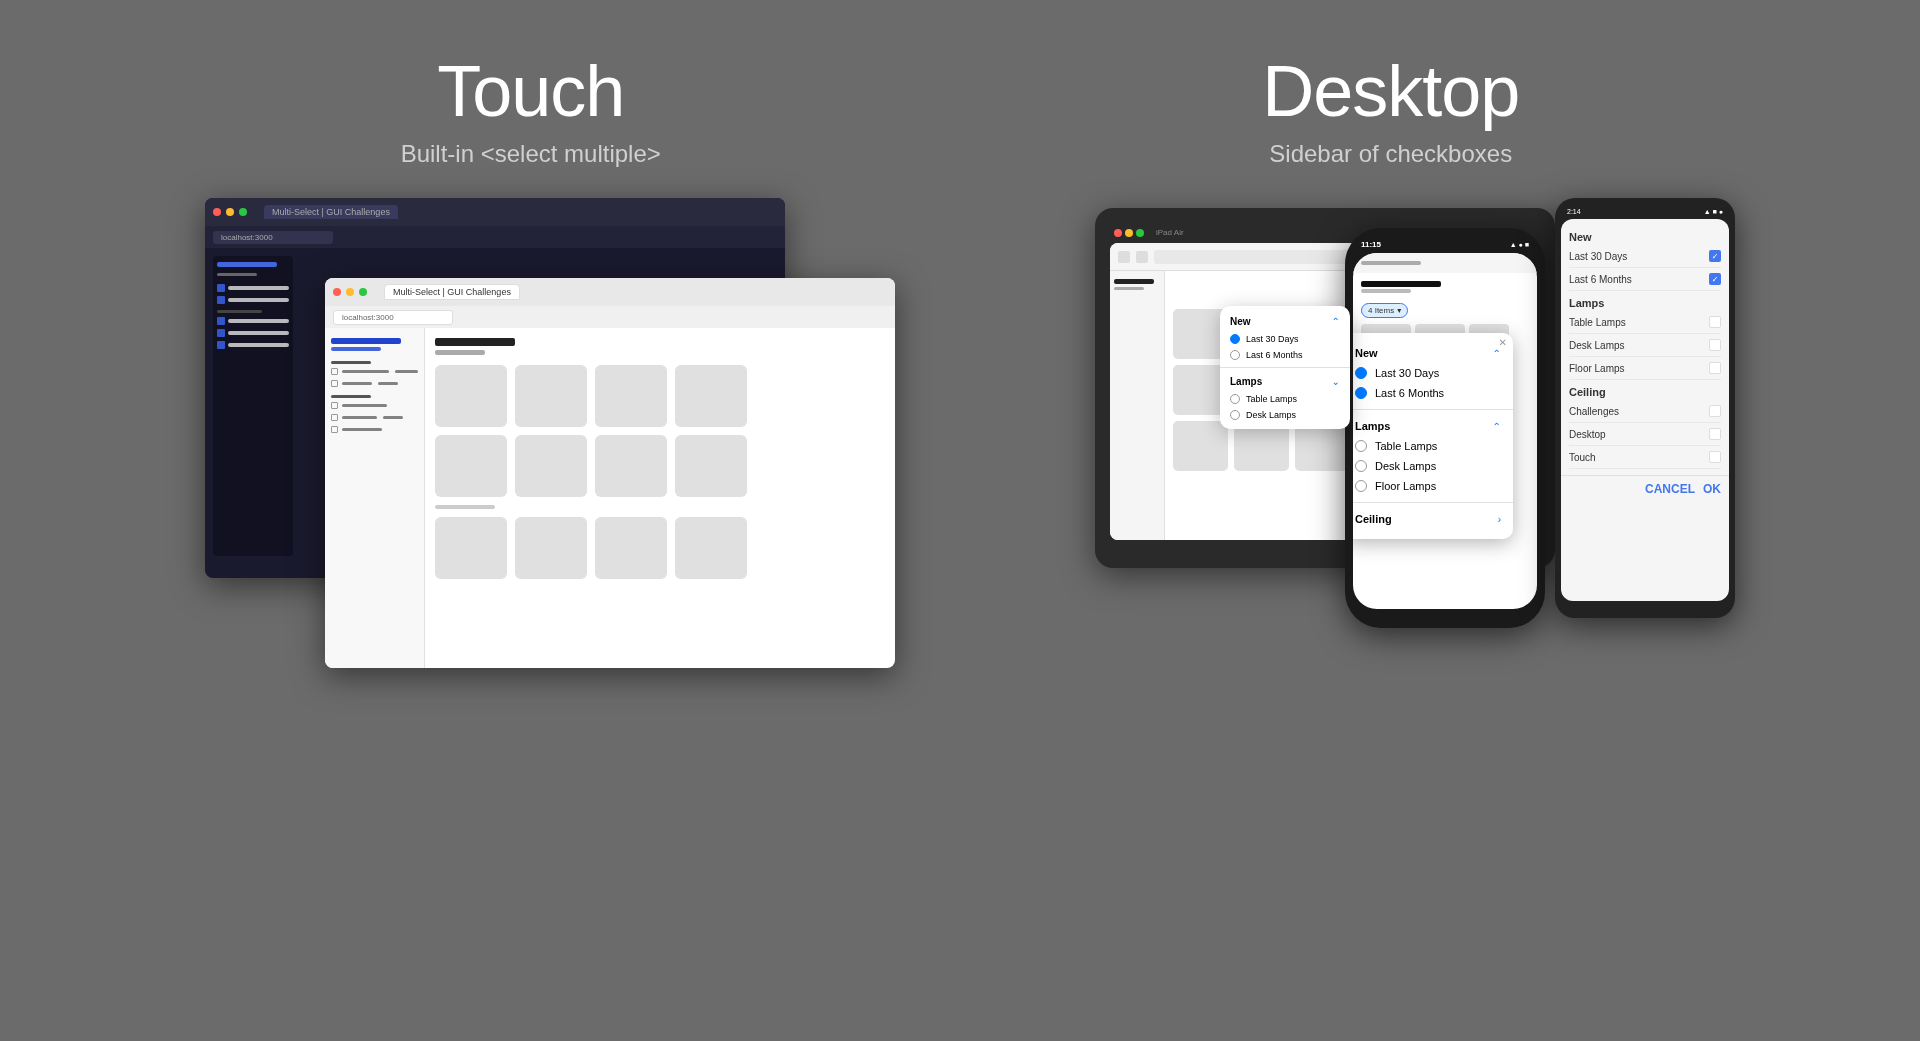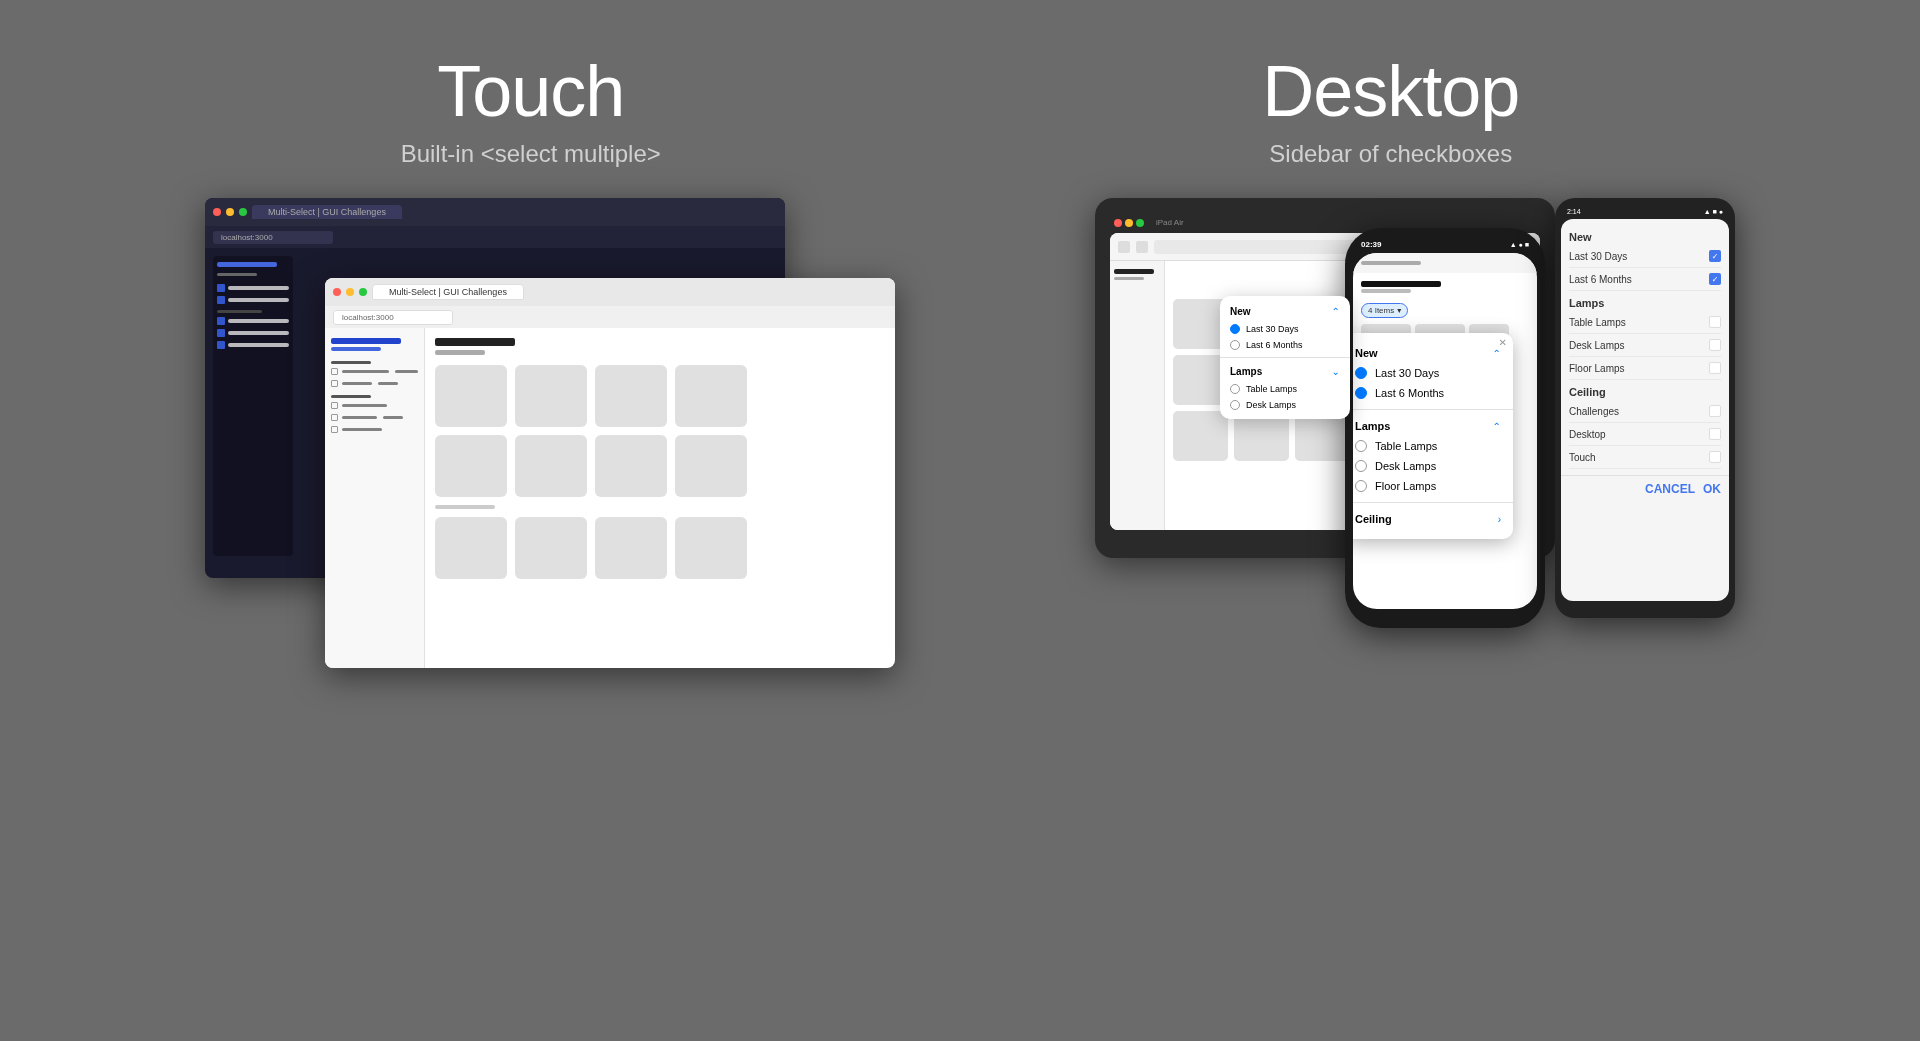--- a/index.html
+++ b/index.html
@@ -74,23 +74,23 @@
       gap: 5px;
     }
     .dot { width: 8px; height: 8px; border-radius: 50%; }
     .dot-red { background: #ff5f57; }
     .dot-yellow { background: #febc2e; }
     .dot-green { background: #28c840; }
     .tab-label {
       background: #3a3a5e;
       color: #aaa;
       font-size: 9px;
-      padding: 2px 16px;
+      padding: 2px 8px;
       border-radius: 4px 4px 0 0;
-      margin-left: 0;
+      margin-left: 12px;
     }
     .browser-back .address-bar {
       background: #222238;
       height: 22px;
       display: flex;
       align-items: center;
       padding: 0 8px;
     }
     .address-text {
       background: #333350;
@@ -269,21 +269,21 @@
     
     .touch-section {
       position: relative;
       width: 620px;
       height: 490px;
     }
 
     
     .ipad-container {
       position: absolute;
-      top: 0;
+      top: 10px;
       left: 0;
       width: 460px;
       height: 360px;
     }
     .ipad-frame {
       background: #2a2a2a;
       border-radius: 18px;
       padding: 20px 15px 15px;
       height: 100%;
       box-shadow: 0 8px 32px rgba(0,0,0,0.5);
@@ -891,21 +891,21 @@
               </div>
             </div>
           </div>
         </div>
       </div>
     </div>
 
     <div class="iphone-container">
       <div class="iphone-frame">
         <div class="iphone-notch-bar">
-          <span class="iphone-time">02:39</span>
+          <span class="iphone-time">11:15</span>
           <span class="iphone-icons">▲ ● ■</span>
         </div>
         <div class="iphone-screen">
           <div class="iphone-status">
             <div style="height:4px;background:#aaa;border-radius:2px;width:60px"></div>
           </div>
           <div class="iphone-content">
             <div class="iphone-title-bar"></div>
             <div class="iphone-subtitle-bar"></div>
             <div class="iphone-filter-badge">

